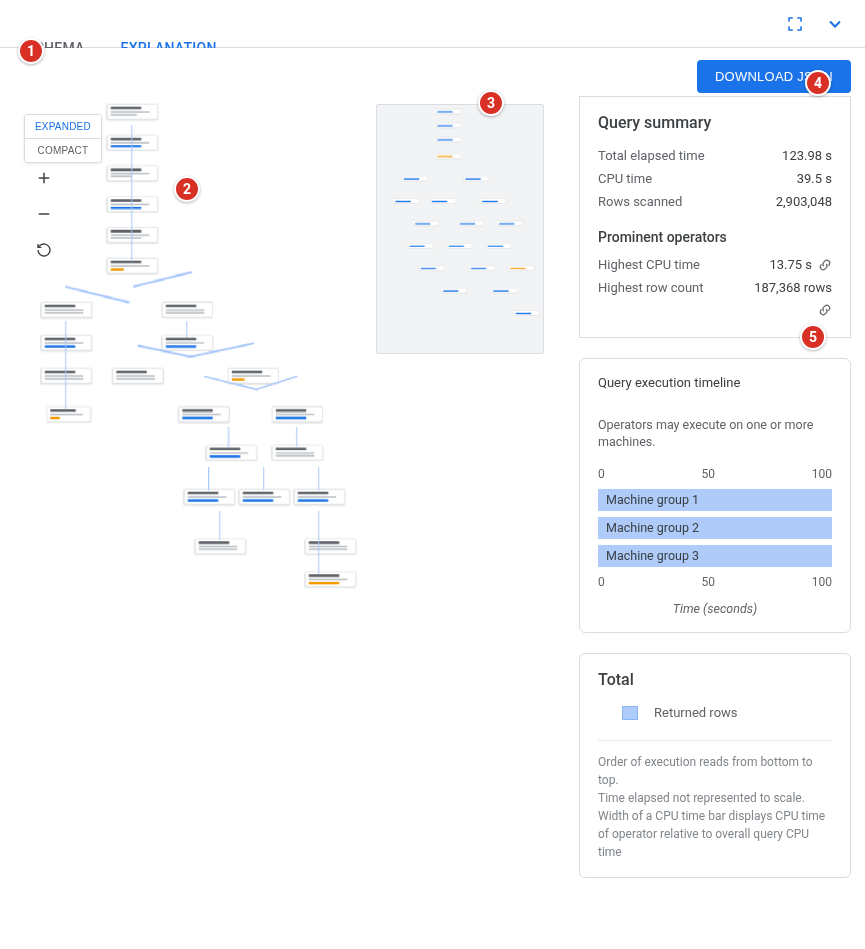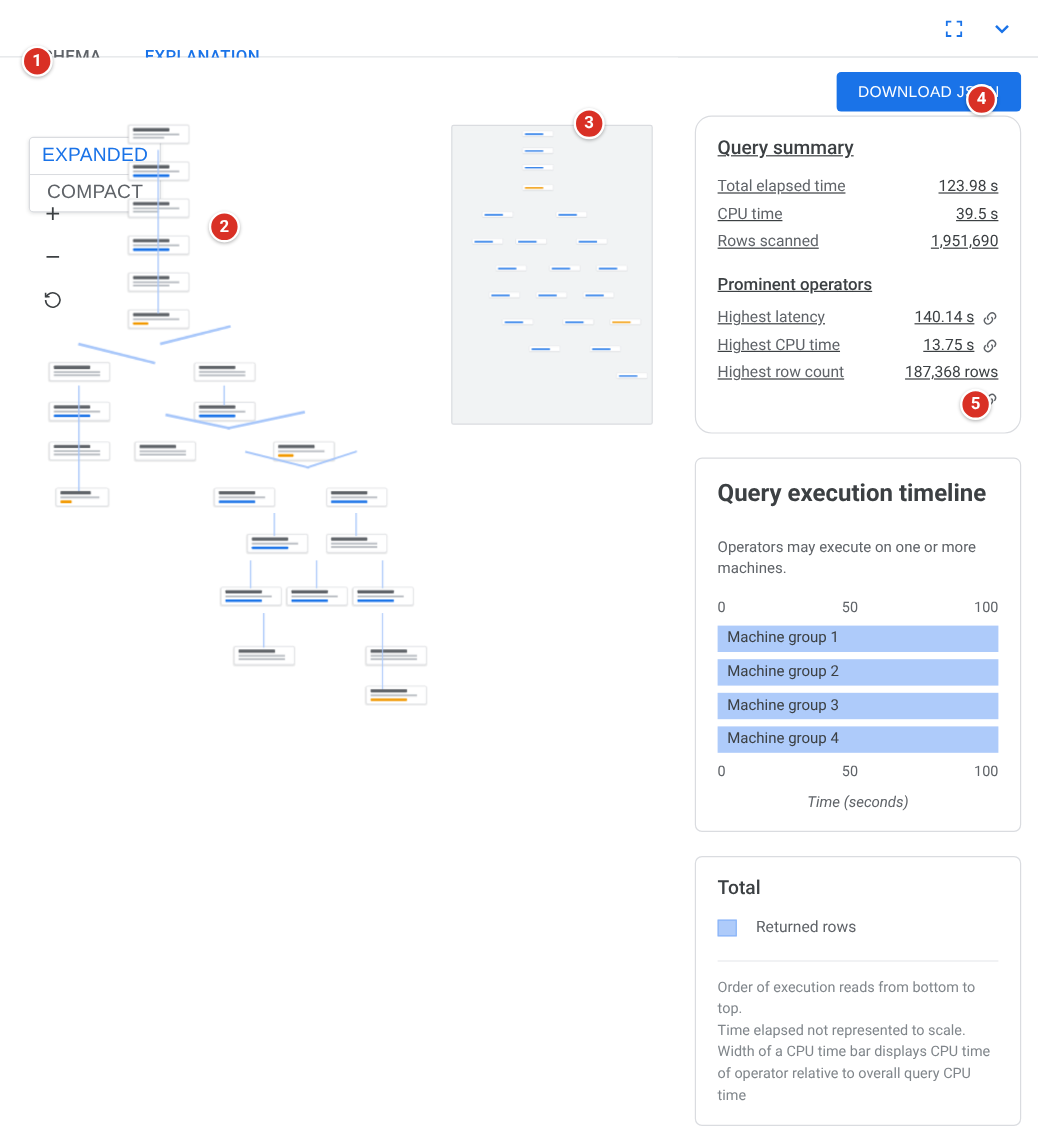--- a/index.html
+++ b/index.html
@@ -95,21 +95,21 @@
       background: #fff;
       border: 1px solid #dadce0;
       border-radius: 4px;
       box-shadow: 0 1px 3px rgba(60,64,67,0.12);
       overflow: hidden;
     }
     .view-controls button {
       border: none;
       background: #fff;
       padding: 6px 10px;
-      font-size: 16px;
+      font-size: 10px;
       font-weight: 500;
       color: #5f6368;
       cursor: pointer;
       border-bottom: 1px solid #dadce0;
       letter-spacing: 0.2px;
     }
     .view-controls button:last-child { border-bottom: none; }
     .view-controls button.active { color: #1a73e8; }
     .zoom-controls {
       position: absolute;
@@ -168,26 +168,25 @@
     }
     .minimap .mm-content {
       transform: scale(0.28);
       transform-origin: top left;
       position: absolute;
       left: 8px; top: 4px;
     }
     
     .card {
       border: 1px solid #dadce0;
-      border-radius: 14px;
+      border-radius: 0;
       padding: 16px 18px;
       margin-top: 36px;
       margin-bottom: 20px;
       background: #fff;
-      text-decoration: underline;
     }
     .card h3 {
       font-size: 16px;
       font-weight: 500;
       color: #3c4043;
       margin-bottom: 12px;
     }
     .card h4 {
       font-size: 14px;
       font-weight: 500;
@@ -244,20 +243,21 @@
       margin-top: 10px;
     }
     
     .legend-row {
       display: flex;
       align-items: flex-end;
       gap: 16px;
       padding: 6px 0;
       font-size: 13px;
       color: #5f6368;
+      margin-left: 24px;
     }
     .swatch {
       width: 16px; height: 14px;
       background: #aecbfa;
       border: 1px solid #8ab4f8;
     }
     .swatch.striped {
       background: repeating-linear-gradient(0deg, #aecbfa 0, #aecbfa 3px, #fff 3px, #fff 5px);
     }
     .finetext {
@@ -556,35 +556,24 @@
       <div class="kv-row">
         <span>Total elapsed time</span>
         <span class="v">123.98 s</span>
       </div>
       <div class="kv-row">
         <span>CPU time</span>
         <span class="v">39.5 s</span>
       </div>
       <div class="kv-row">
         <span>Rows scanned</span>
-        <span class="v">1,951,690</span>
+        <span class="v">2,903,048</span>
       </div>
 
       <h4>Prominent operators</h4>
-      <div class="kv-row">
-        <span>Highest latency</span>
-        <span class="v">
-          <span>140.14 s</span>
-          <span class="link-ico">
-            <svg viewBox="0 0 24 24" width="14" height="14" fill="none" stroke="#5f6368" stroke-width="2">
-                <path d="M10 14a5 5 0 0 1 0-7l2-2a5 5 0 0 1 7 7l-1 1M14 10a5 5 0 0 1 0 7l-2 2a5 5 0 0 1-7-7l1-1"></path>
-              </svg>
-          </span>
-        </span>
-      </div>
       <div class="kv-row">
         <span>Highest CPU time</span>
         <span class="v">
           <span>13.75 s</span>
           <span class="link-ico">
             <svg viewBox="0 0 24 24" width="14" height="14" fill="none" stroke="#5f6368" stroke-width="2">
                 <path d="M10 14a5 5 0 0 1 0-7l2-2a5 5 0 0 1 7 7l-1 1M14 10a5 5 0 0 1 0 7l-2 2a5 5 0 0 1-7-7l1-1"></path>
               </svg>
           </span>
         </span>
@@ -596,35 +585,34 @@
       <div class="kv-row" style="justify-content:flex-end">
         <span class="link-ico">
           <svg viewBox="0 0 24 24" width="14" height="14" fill="none" stroke="#5f6368" stroke-width="2">
               <path d="M10 14a5 5 0 0 1 0-7l2-2a5 5 0 0 1 7 7l-1 1M14 10a5 5 0 0 1 0 7l-2 2a5 5 0 0 1-7-7l1-1"></path>
             </svg>
         </span>
       </div>
     </div>
 
     <div class="card2">
-      <h3 style="font-size:20px;font-weight:700;margin-bottom:8px">Query execution timeline</h3>
+      <h3 style="font-size:13px;font-weight:400;margin-bottom:8px">Query execution timeline</h3>
       <div class="desc">
         <br>
         <span>Operators may execute on one or more machines.</span>
       </div>
       <div class="axis">
         <span>0</span>
         <span>50</span>
         <span>100</span>
       </div>
       <div class="bars">
         <div class="barrow">Machine group 1</div>
         <div class="barrow">Machine group 2</div>
         <div class="barrow">Machine group 3</div>
-        <div class="barrow">Machine group 4</div>
       </div>
       <div class="axis">
         <span>0</span>
         <span>50</span>
         <span>100</span>
       </div>
       <div class="axis-label">Time (seconds)</div>
     </div>
 
     <div class="card2">

